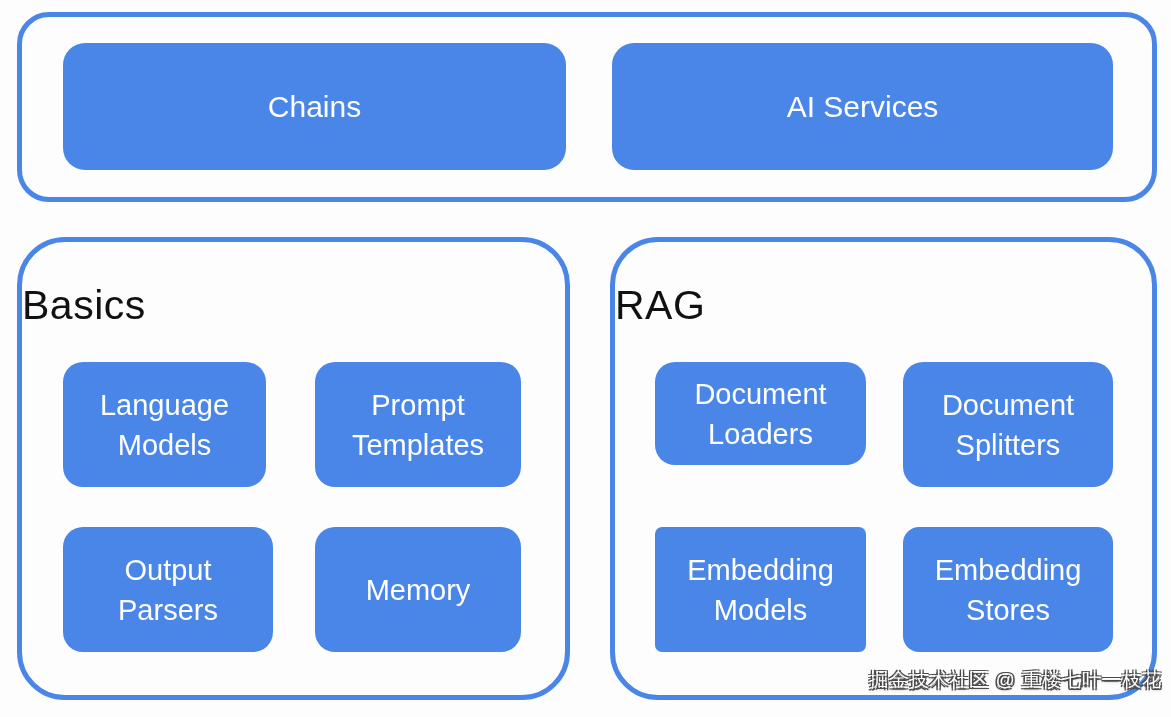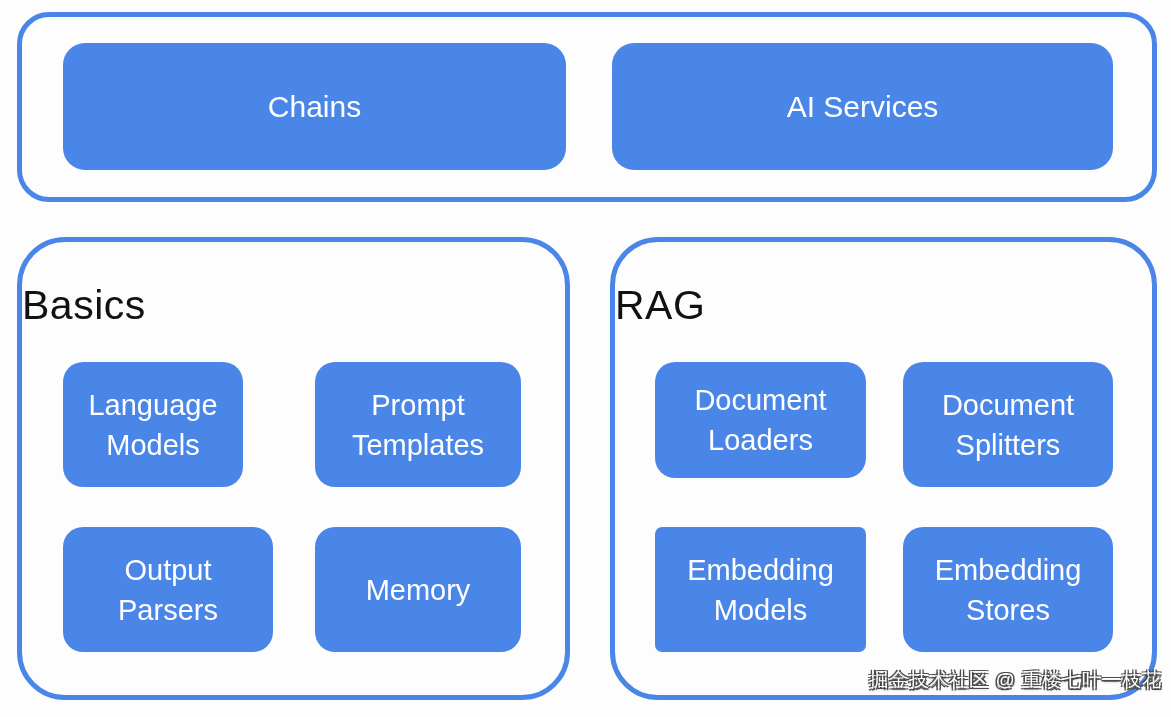--- a/index.html
+++ b/index.html
@@ -44,28 +44,28 @@
     color: var(--btnText, #ffffff);
     display: flex; align-items: center; justify-content: center;
     text-align: center;
     font-size: 29px;
     line-height: 40px;
     border-radius: 20px;
     padding: 0 14px;
   }
   .node-chains        { left: 63px;  top: 43px;  width: 503px; height: 127px; border-radius: 22px; font-size: 30px; }
   .node-ai-services   { left: 612px; top: 43px;  width: 501px; height: 127px; border-radius: 22px; font-size: 30px; }
-  .node-language-models    { left: 63px;  top: 362px; width: 180px; height: 125px; }
+  .node-language-models    { left: 63px;  top: 362px; width: 203px; height: 125px; }
   .node-prompt-templates   { left: 315px; top: 362px; width: 206px; height: 125px; }
   .node-output-parsers     { left: 63px;  top: 527px; width: 210px; height: 125px; }
   .node-memory             { left: 315px; top: 527px; width: 206px; height: 125px; text-align: center; }
-  .node-document-loaders   { left: 655px; top: 362px; width: 211px; height: 116px; }
+  .node-document-loaders   { left: 655px; top: 362px; width: 211px; height: 103px; }
   .node-document-splitters { left: 903px; top: 362px; width: 210px; height: 125px; }
   .node-embedding-models   { left: 655px; top: 527px; width: 211px; height: 125px; border-radius: 7px; }
-  .node-embedding-stores   { left: 903px; top: 527px; width: 210px; height: 125px; }
+  .node-embedding-stores   { left: 903px; top: 527px; width: 210px; height: 125px; border-radius: 16px; }
   .watermark {
     position: absolute;
     right: 9px; top: 662px;
     font-size: 19px;
     line-height: 36px;
     letter-spacing: 1px;
     color: #ffffff;
     text-shadow:
       -1.5px -1.5px 0 #4a4a4a,
        1.5px -1.5px 0 #4a4a4a,

